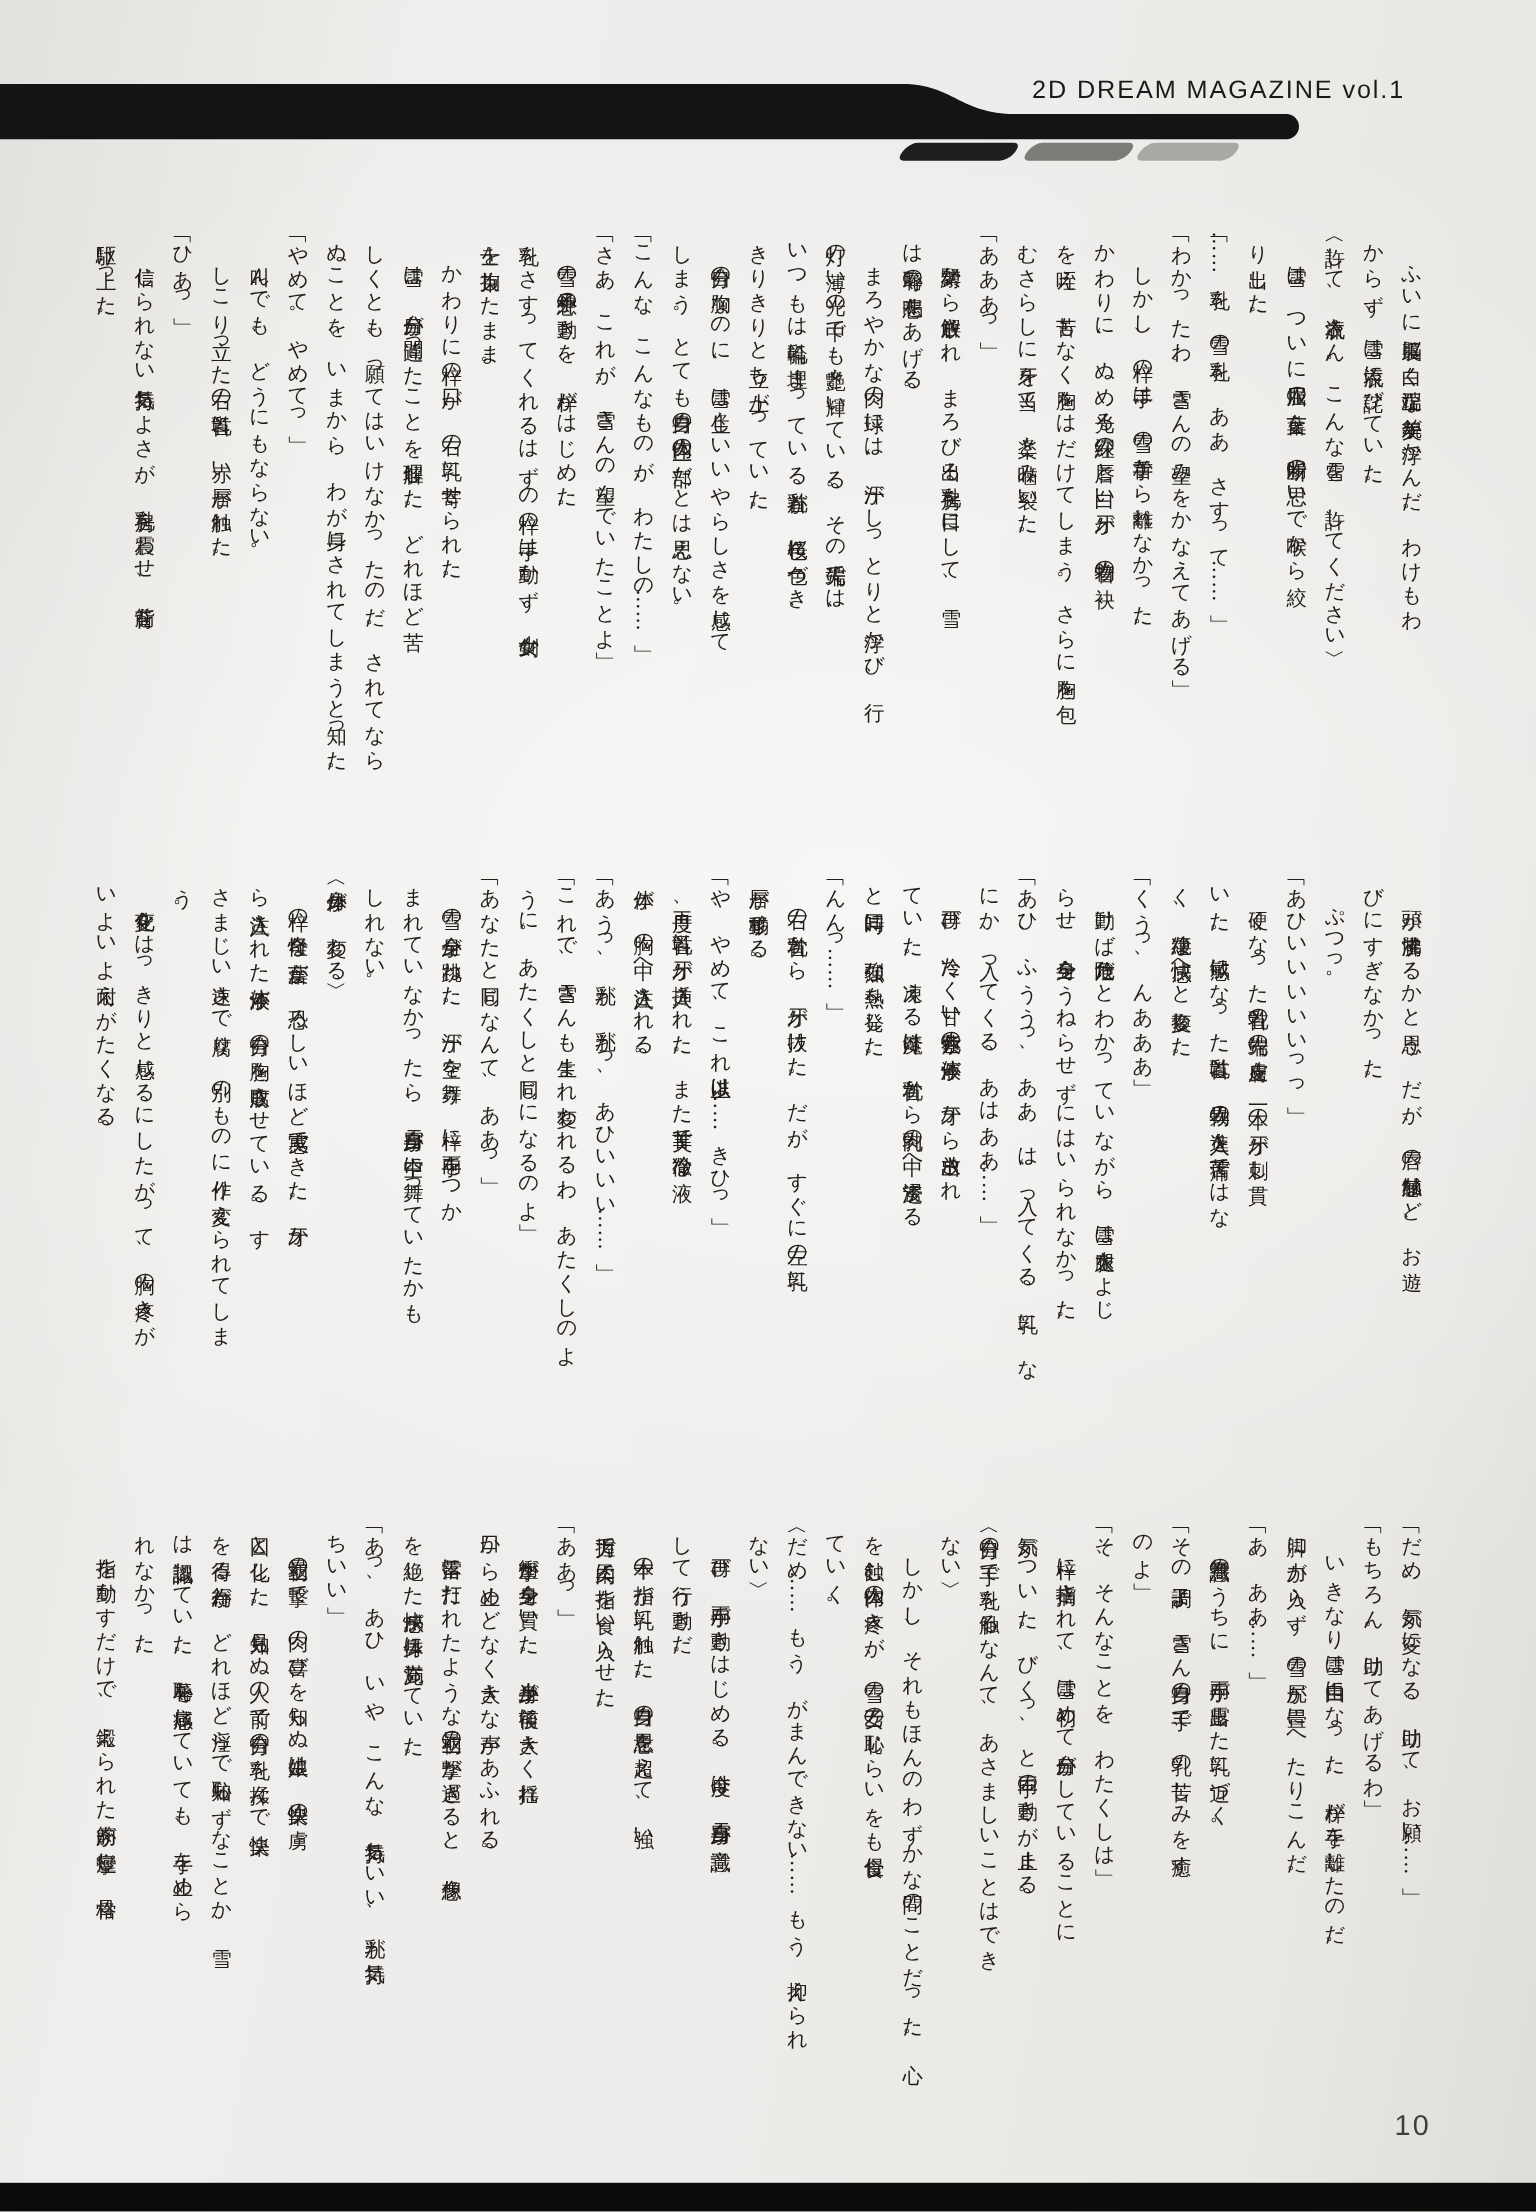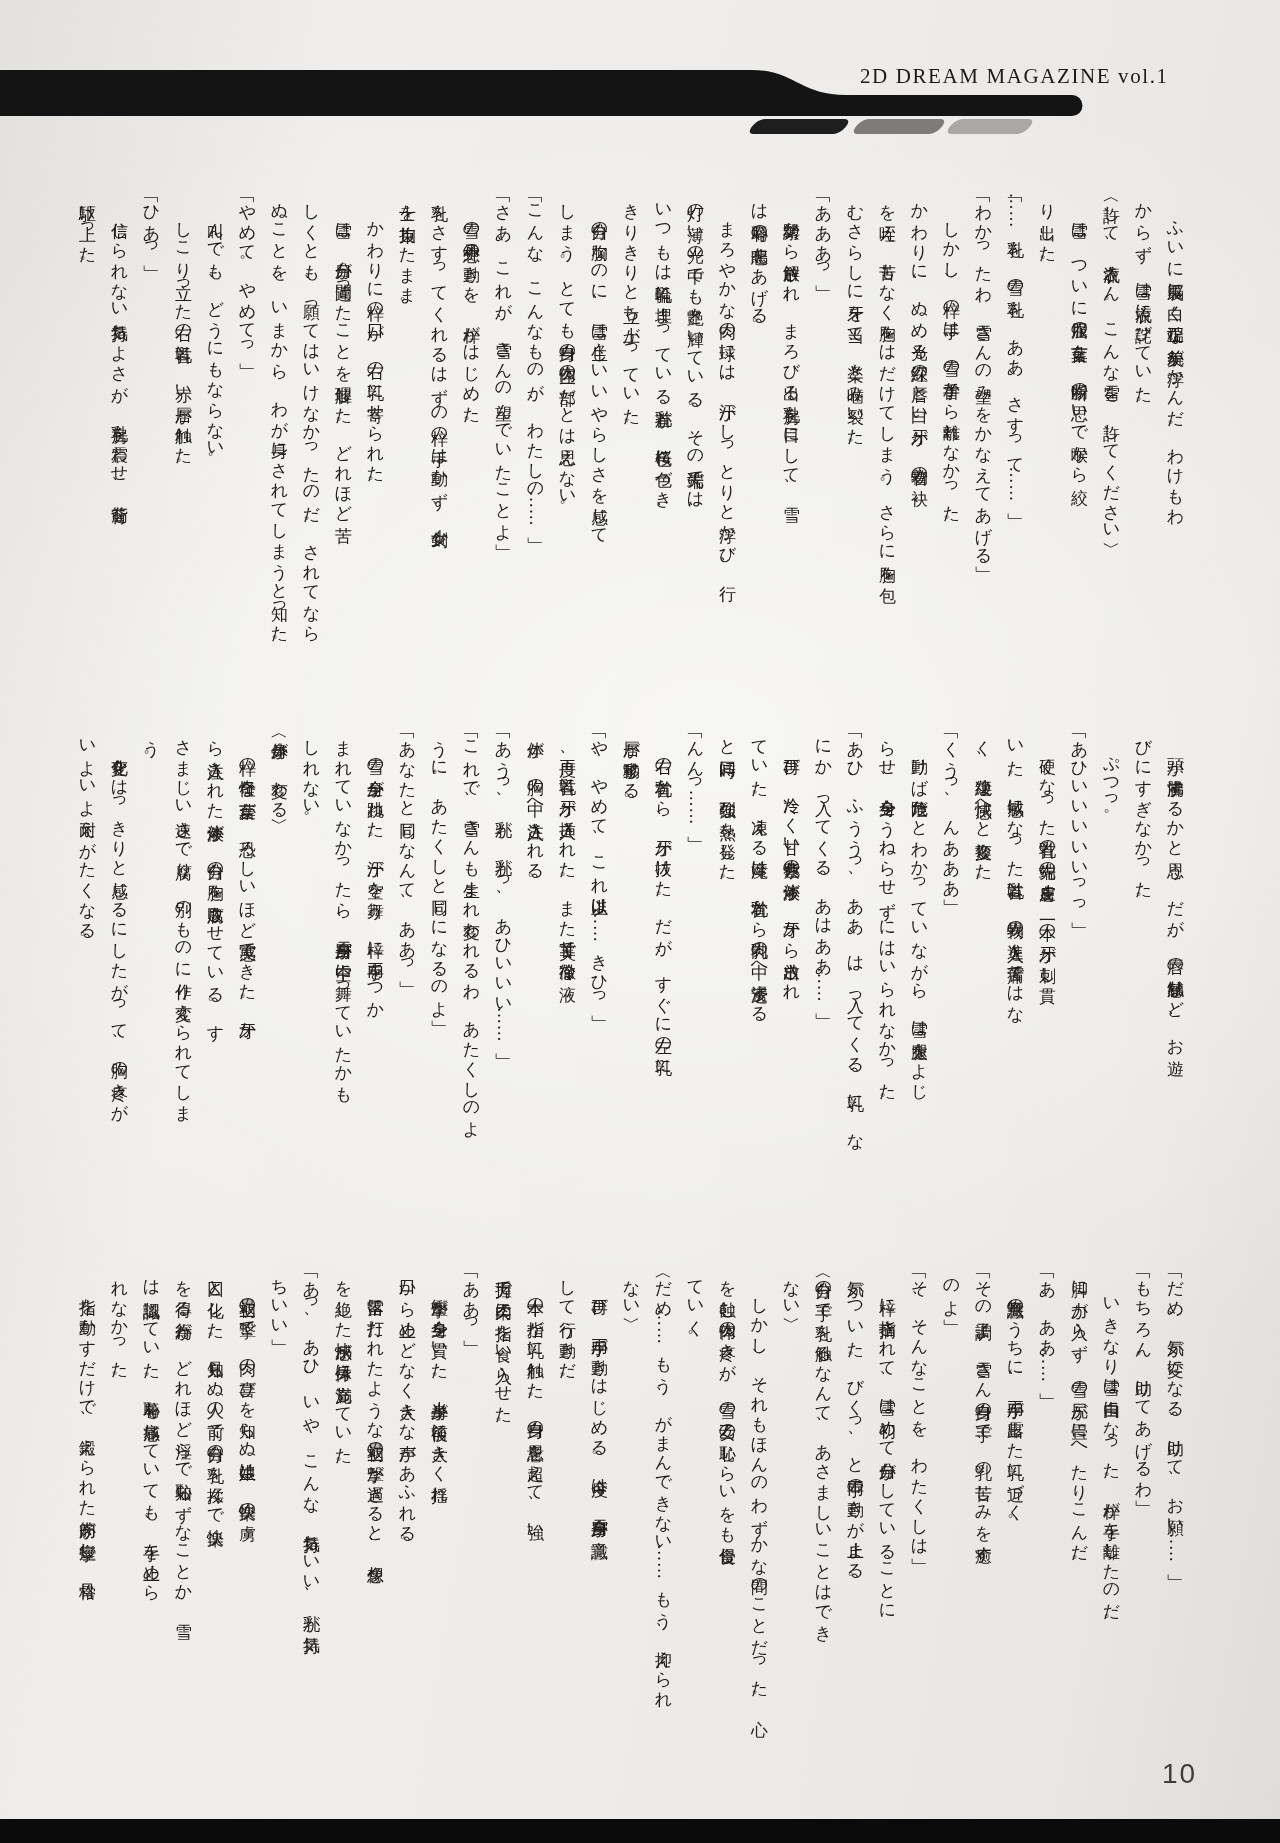--- a/index.html
+++ b/index.html
@@ -11,21 +11,21 @@
   .page{
     position:relative;width:1280px;height:1843px;margin:0 auto;overflow:hidden;
     background:
       radial-gradient(ellipse 1400px 1000px at 55% 40%, rgba(255,255,255,.55), rgba(255,255,255,0) 70%),
       linear-gradient(100deg,#e3e1de 0%, #efeeec 22%, #edecea 55%, #e9e7e4 85%, #dfddda 100%);
   }
   
   .swoosh{position:absolute;top:0;left:0;width:1280px;height:160px;}
   .mag-title{
     position:absolute;top:64px;left:860px;width:380px;
-    font-family:Liberation Serif, serif;font-size:21px;font-weight:400;
+    font-family:Liberation Sans, sans-serif;font-size:21px;font-weight:400;
     letter-spacing:1.6px;color:#1b1a18;white-space:nowrap;
   }
   .stripe{position:absolute;top:119px;height:15px;transform:skewX(-38deg);border-radius:7px;}
   .stripe-dark{left:752px;width:94px;background:var(--stripe_dark);}
   .stripe-mid{left:856px;width:86px;background:var(--stripe_mid);}
   .stripe-light{left:950px;width:80px;background:var(--stripe_light);}
   
   .band{
     position:absolute;right:88px;width:1128px;height:458px;
     writing-mode:vertical-rl;-webkit-writing-mode:vertical-rl;
@@ -33,21 +33,21 @@
     font-size:17px;letter-spacing:.8px;color:var(--ink);
     text-align:left;
   }
   .band-1{top:192px;}
   .band-2{top:728px;}
   .band-3{top:1268px;}
   .tcol{line-height:32px;white-space:nowrap;margin:0;padding:0;}
   
   .page-number{
     position:absolute;left:1162px;top:1758px;
-    font-family:"Liberation Sans",sans-serif;font-size:28px;color:var(--pagenum);letter-spacing:2px;
+    font-family:"Liberation Sans",sans-serif;font-size:24px;color:var(--pagenum);letter-spacing:2px;
   }
   .bottom-bar{position:absolute;left:0;bottom:0;width:1280px;height:24px;background:#0b0b0b;}
 </style>
 </head>
 <body>
 
 <div class="page">
 
   <svg class="swoosh" viewBox="0 0 1280 160" xmlns="http://www.w3.org/2000/svg" aria-hidden="true">
     <path d="M0,70 H752 C794,70 800,95 846,95 H1072 A10.5,10.5 0 0 1 1072,116 H0 Z" fill="#141414"></path>

